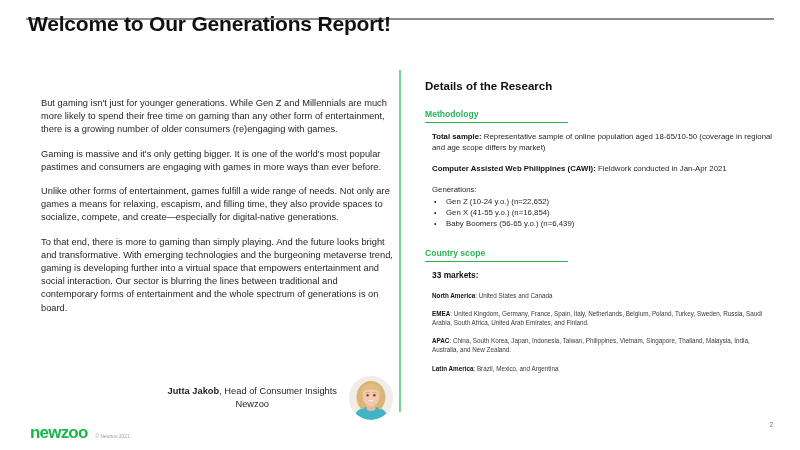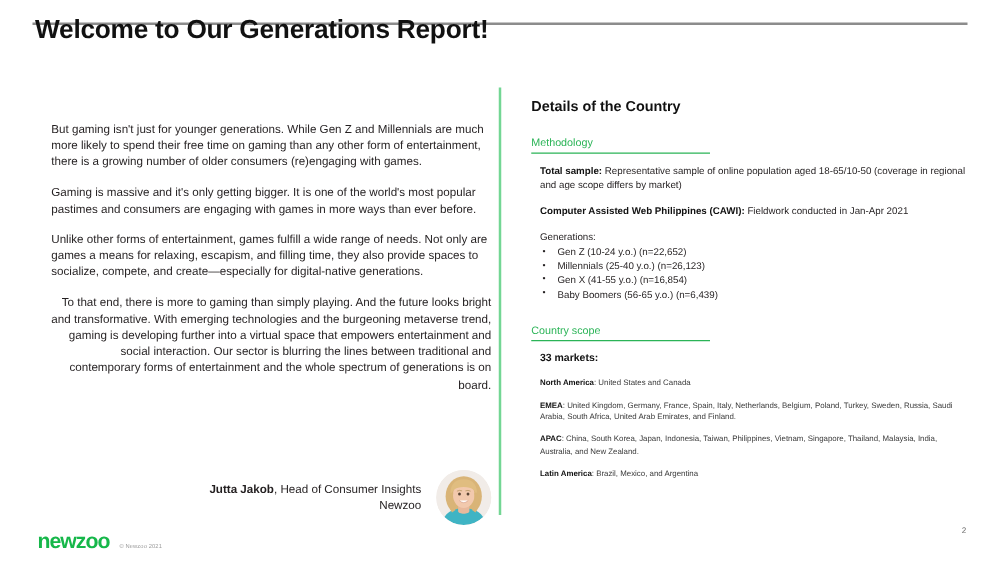--- a/index.html
+++ b/index.html
@@ -54,35 +54,35 @@
     left: 41px;
     top: 97px;
     width: 352px;
   }
   .para {
     font-size: 9.3px;
     line-height: 13.2px;
     color: #231f20;
     margin: 0 0 11px 0;
   }
-  .para:last-child { margin-bottom: 0; text-align: right; }
+  .para:last-child { margin-bottom: 0; }
 
   
   .author-block {
     position: absolute;
     left: 41px;
     top: 376px;
     width: 352px;
     display: flex;
     align-items: center;
     justify-content: flex-end;
     gap: 12px;
   }
   .author-text {
-    text-align: right;
+    text-align: center;
     font-size: 9.3px;
     line-height: 13px;
     color: #231f20;
   }
   .author-name { font-weight: bold; }
   .avatar {
     width: 44px;
     height: 44px;
     border-radius: 50%;
     flex: 0 0 44px;
@@ -105,20 +105,21 @@
     color: #111111;
     margin-bottom: 17px;
   }
   .section-label {
     font-size: 8.6px;
     color: #2bb457;
     padding-bottom: 3px;
     border-bottom: 1.6px solid #2bb457;
     width: 143px;
     margin-bottom: 8px;
+    font-weight: bold;
   }
   .section-body { padding-left: 7px; }
 
   .fact {
     font-size: 7.8px;
     line-height: 11px;
     color: #231f20;
     margin-bottom: 10px;
   }
   .fact b { font-weight: bold; color: #111111; }
@@ -246,39 +247,38 @@
         <path d="M23.6 16.6 q1.8 -0.8 3.6 0.2" stroke="#c3a071" stroke-width="0.8" fill="none" stroke-linecap="round"></path>
 
         <path d="M18.4 24.4 q3.6 3.4 7.2 0" fill="#ffffff" stroke="#d49b88" stroke-width="0.5"></path>
       </g>
     </svg>
   </div>
 </div>
 
 <div class="right-col">
 
-  <div class="details-heading">Details of the Country</div>
+  <div class="details-heading">Details of the Research</div>
 
   <div class="methodology-section">
     <div class="section-label">Methodology</div>
     <div class="section-body">
 
       <div class="fact">
         <b>Total sample:</b><span> Representative sample of online population aged 18-65/10-50 (coverage in regional and age scope differs by market)</span>
       </div>
 
 
       <div class="fact">
         <b>Computer Assisted Web Philippines (CAWI):</b><span> Fieldwork conducted in Jan-Apr 2021</span>
       </div>
 
       <div class="gen-title">Generations:</div>
       <ul class="gen-list">
         <li>Gen Z (10-24 y.o.) (n=22,652)</li>
-        <li>Millennials (25-40 y.o.) (n=26,123)</li>
         <li>Gen X (41-55 y.o.) (n=16,854)</li>
         <li>Baby Boomers (56-65 y.o.) (n=6,439)</li>
       </ul>
     </div>
   </div>
 
   <div class="country-section">
     <div class="section-label">Country scope</div>
     <div class="section-body">
       <div class="markets-count">33 markets:</div>

